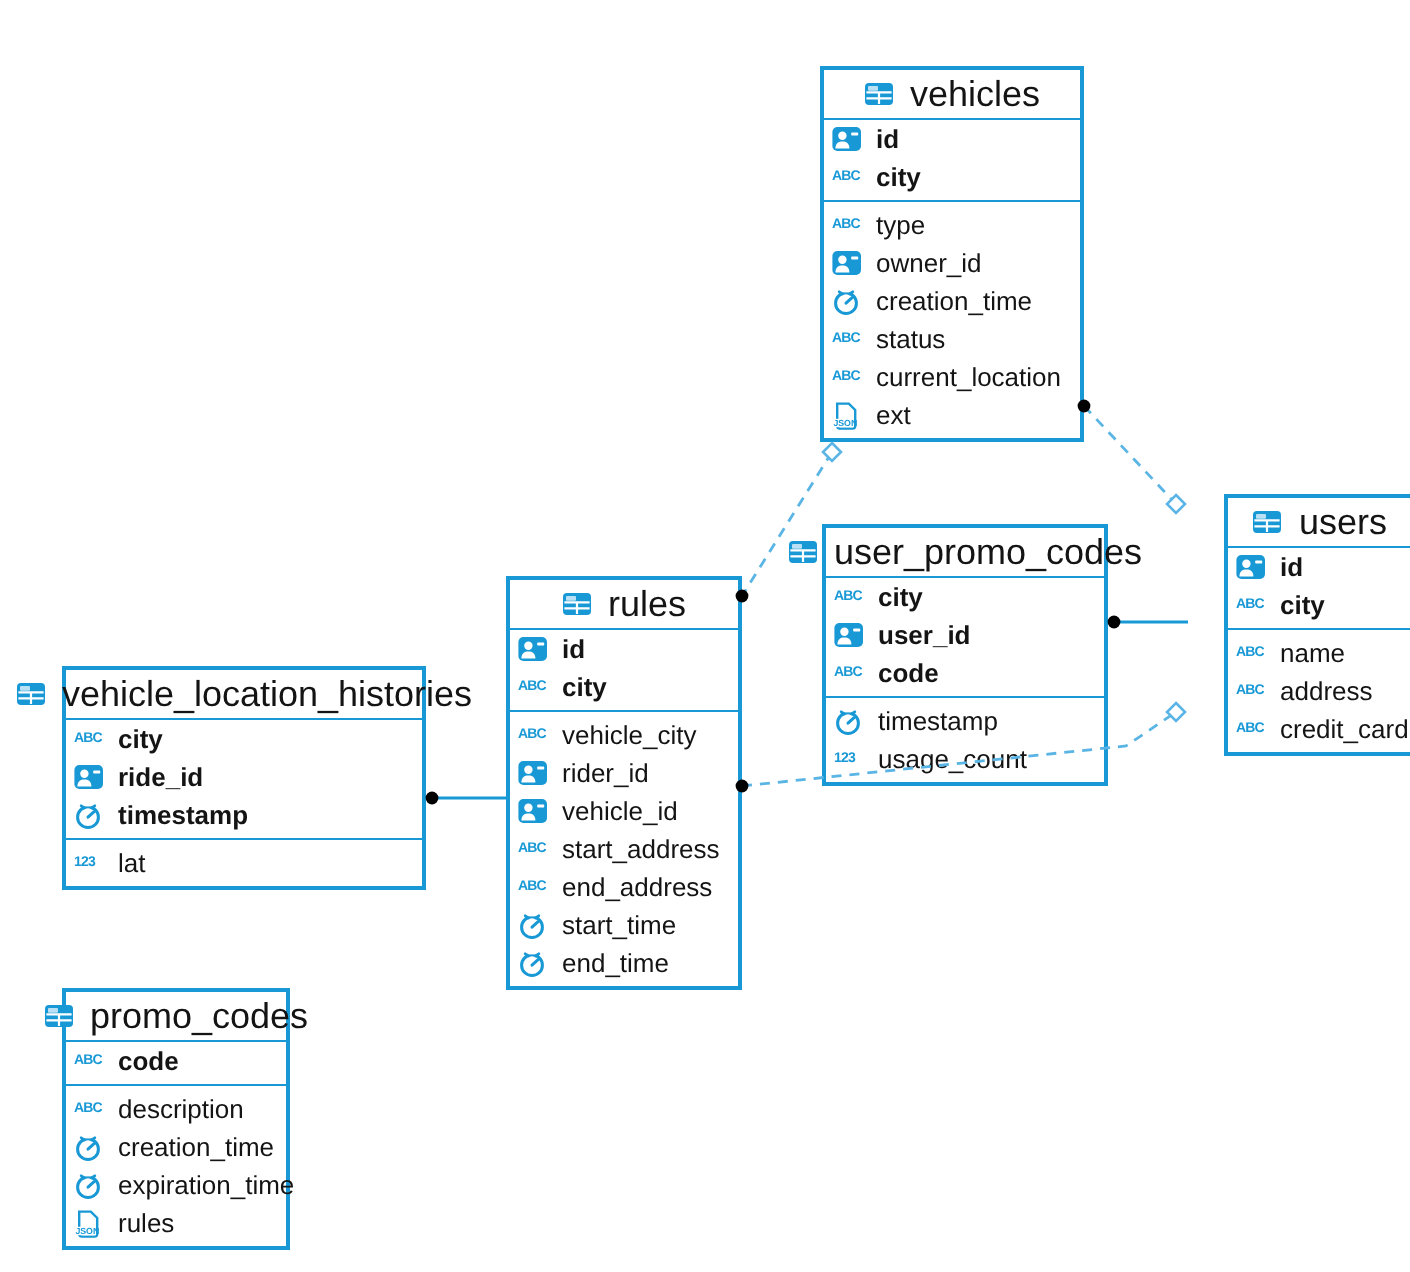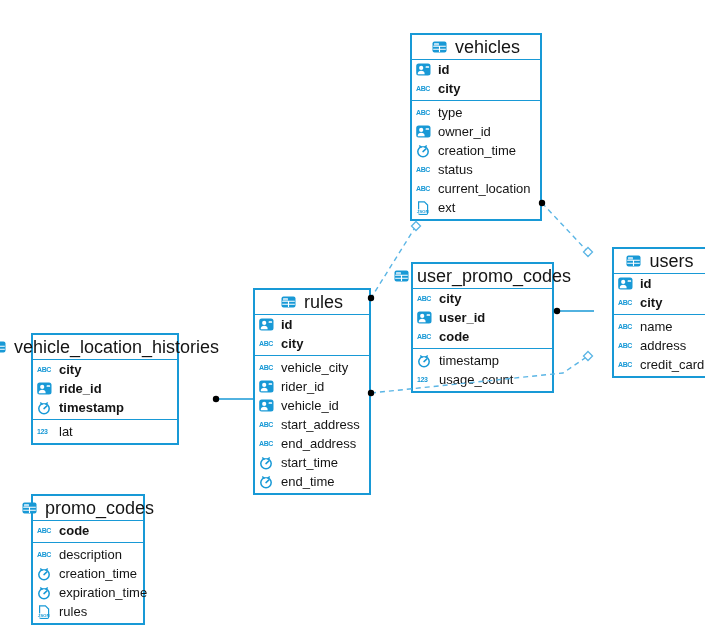--- a/index.html
+++ b/index.html
@@ -275,21 +275,21 @@
           <svg width="14" height="14" viewBox="0 0 14 14">
             <circle cx="7" cy="7.6" r="5.2" fill="none" stroke="#1899d6" stroke-width="1.5"></circle>
             <path d="M7 7.6 L9.9 4.9" stroke="#1899d6" stroke-width="1.5" stroke-linecap="round"></path>
             <path d="M5 1.1 h4" stroke="#fff" stroke-width="2.2"></path>
             <path d="M3.6 1.9 l1.6 1.1 M10.4 1.9 l-1.6 1.1" stroke="#1899d6" stroke-width="1.4" stroke-linecap="round"></path>
           </svg>
         </span>
         <span class="cname">end_time</span>
       </div>
     </div>
-    <div class="tbl" style="left: 31px; top: 333px; width: 148px;">
+    <div class="tbl" style="left: 31px; top: 333px; width: 182px;">
       <div class="thead">
         <span class="icn">
           <svg width="15" height="12" viewBox="0 0 15 12">
             <rect x="0.5" y="0.5" width="14" height="11" rx="2" fill="#1899d6"></rect>
             <rect x="2" y="2" width="5" height="2.4" rx="0.5" fill="#b9e0f4"></rect>
             <path d="M1.2 5.2 H13.8 M1.2 8.2 H13.8 M7.5 5.2 V11" stroke="#fff" stroke-width="1.1" fill="none"></path>
           </svg>
         </span>
         <span>vehicle_location_histories</span>
       </div>

